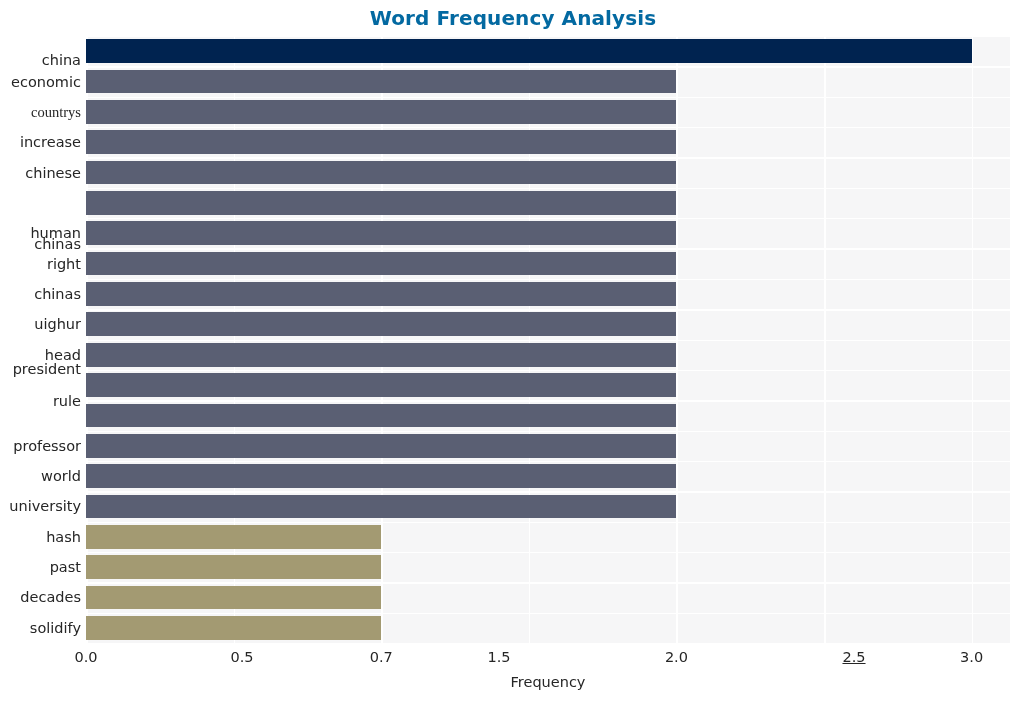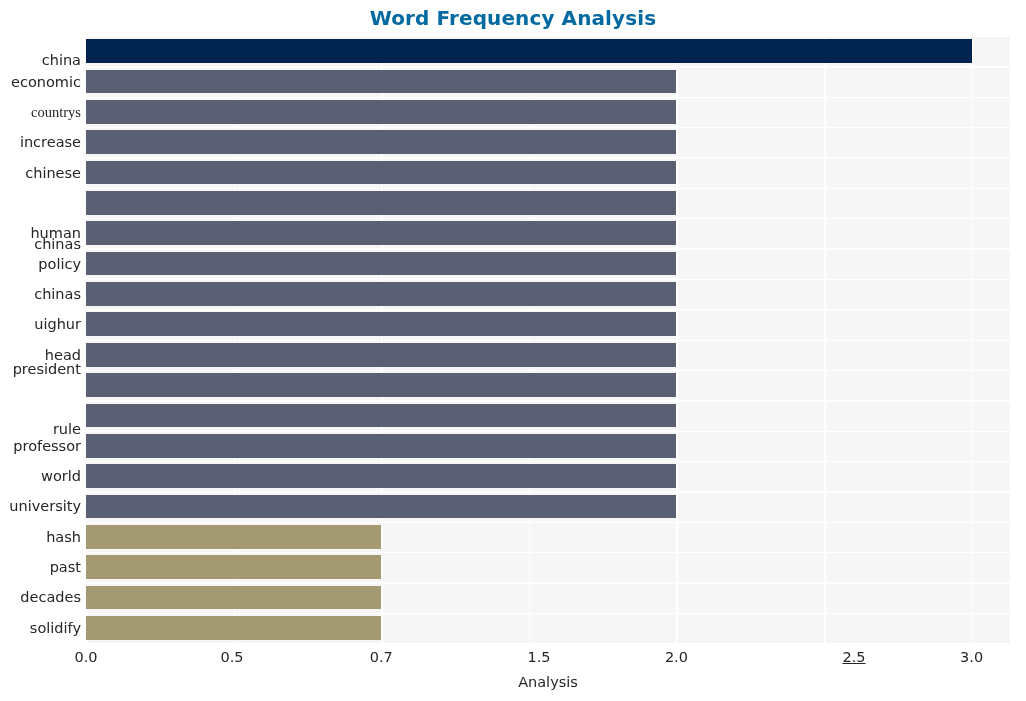--- a/index.html
+++ b/index.html
@@ -162,39 +162,39 @@
   </div>
 
   <div id="ytick-layer">
       <div class="ytick" style="top: 17px; text-align: right;">china</div>
       <div class="ytick" style="top: 38.525px;">economic</div>
       <div class="ytick" style="top: 68.875px; font-family: Liberation Serif, serif;">countrys</div>
       <div class="ytick" style="top: 99.225px;">increase</div>
       <div class="ytick" style="top: 129.575px;">chinese</div>
       <div class="ytick" style="top: 177px; margin-top: 24px;">chinas</div>
       <div class="ytick" style="top: 190.275px;">human</div>
-      <div class="ytick" style="top: 220.625px;">policy</div>
+      <div class="ytick" style="top: 220.625px;">right</div>
       <div class="ytick" style="top: 250.975px;">chinas</div>
       <div class="ytick" style="top: 281.325px;">uighur</div>
       <div class="ytick" style="top: 311.675px;">head</div>
       <div class="ytick" style="top: 326px;">president</div>
-      <div class="ytick" style="top: 386px;">rule</div>
+      <div class="ytick" style="top: 358px;">rule</div>
       <div class="ytick" style="top: 402.725px;">professor</div>
       <div class="ytick" style="top: 433.075px;">world</div>
       <div class="ytick" style="top: 463.425px;">university</div>
       <div class="ytick" style="top: 493.775px; margin-left: 36px;">hash</div>
       <div class="ytick" style="top: 524.125px;">past</div>
       <div class="ytick" style="top: 554.475px;">decades</div>
       <div class="ytick" style="top: 584.825px; margin-left: 29px;">solidify</div>
     </div>
   <div id="xtick-layer">
       <div class="xtick" style="left: 86px;">0.0</div>
-      <div class="xtick" style="left: 232px; text-align: right;">0.5</div>
+      <div class="xtick" style="left: 242px; text-align: right;">0.5</div>
       <div class="xtick" style="left: 381.208px;">0.7</div>
-      <div class="xtick" style="left: 539px;">1.5</div>
+      <div class="xtick" style="left: 499px;">1.5</div>
       <div class="xtick" style="left: 676.415px;">2.0</div>
       <div class="xtick" style="left: 854px; text-decoration: underline;">2.5</div>
       <div class="xtick" style="left: 971.623px;">3.0</div>
     </div>
 
-  <div id="xaxis-label">Analysis</div>
+  <div id="xaxis-label">Frequency</div>
 
 </div>
 
 </body></html>

